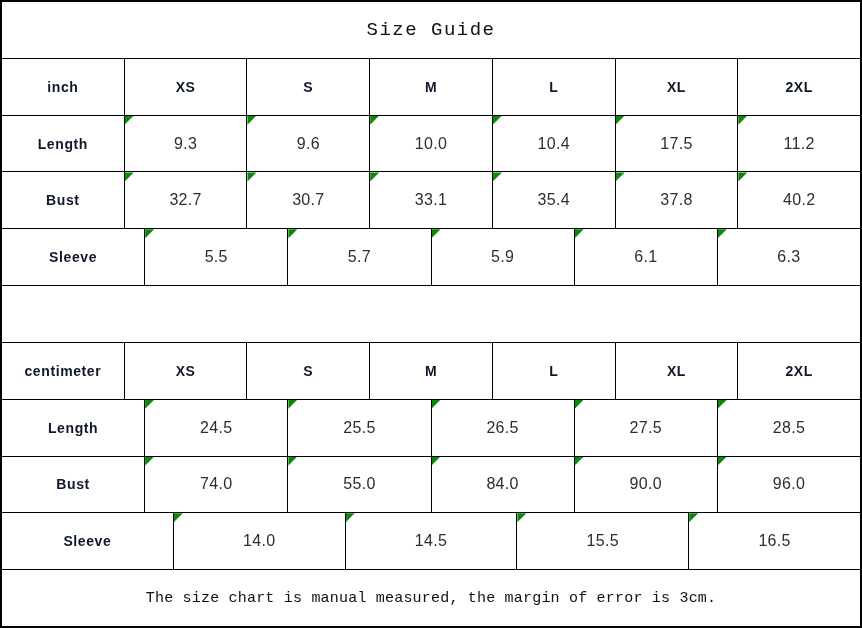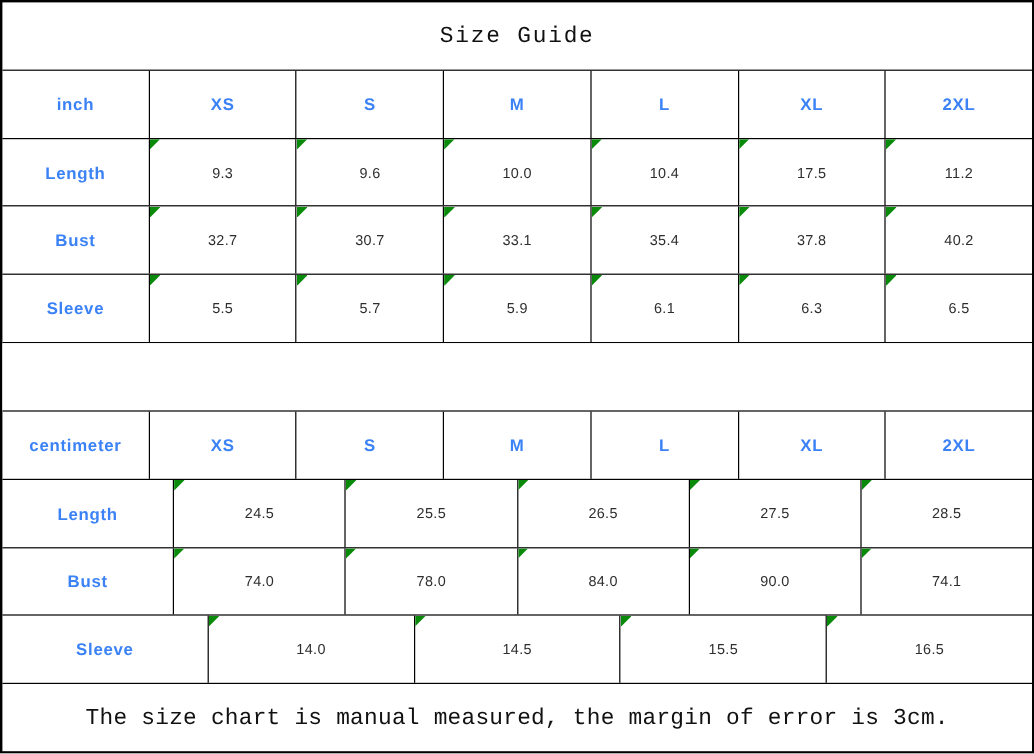--- a/index.html
+++ b/index.html
@@ -26,40 +26,40 @@
     flex: 1 1 0;
     border-right: 1px solid #000;
     display: flex; align-items: center; justify-content: center;
     position: relative;
     overflow: hidden;
   }
   .cell:last-child { border-right: none; }
   .head-cell, .label-cell {
     font-weight: bold;
     font-size: 14px;
-    color: #3b82f6;
+    color: #0f172a;
     letter-spacing: 0.6px;
   }
   .data-cell {
-    font-size: 12px;
+    font-size: 16px;
     color: #2e2e2e;
     letter-spacing: 0.3px;
   }
   .tri {
     position: absolute; top: 0; left: 0;
     width: 9px; height: 9px;
     clip-path: polygon(0 0, 100% 0, 0 100%);
   }
   .title-row, .footer-row {
     align-items: center; justify-content: center;
     font-family: "Liberation Mono", "DejaVu Sans Mono", monospace;
     color: #111;
   }
   .title-row { font-size: 19px; letter-spacing: 1.5px; }
-  .footer-row { font-size: 19px; letter-spacing: 0.2px; }
+  .footer-row { font-size: 15px; letter-spacing: 0.2px; }
   .spacer-row { background: #fff; }
 </style>
 </head>
 <body>
 
 <div class="sheet">
 
   <div class="row title-row">
     <span>Size Guide</span>
   </div>
@@ -145,24 +145,20 @@
         <span>5.9</span>
       </div>
     <div class="cell data-cell">
         <span class="tri" style="background: rgb(10, 138, 10);"></span>
         <span>6.1</span>
       </div>
     <div class="cell data-cell">
         <span class="tri" style="background: rgb(10, 138, 10);"></span>
         <span>6.3</span>
       </div>
-    <div class="cell data-cell">
-        <span class="tri" style="background: rgb(10, 138, 10);"></span>
-        <span>6.5</span>
-      </div>
   </div>
 
   <div class="row spacer-row"></div>
 
   <div class="row">
     <div class="cell head-cell">centimeter</div>
     <div class="cell head-cell">XS</div>
     <div class="cell head-cell">S</div>
     <div class="cell head-cell">M</div>
     <div class="cell head-cell">L</div>
@@ -195,33 +191,33 @@
   </div>
 
   <div class="row">
     <div class="cell label-cell">Bust</div>
     <div class="cell data-cell">
         <span class="tri" style="background: rgb(10, 138, 10);"></span>
         <span>74.0</span>
       </div>
     <div class="cell data-cell">
         <span class="tri" style="background: rgb(10, 138, 10);"></span>
-        <span>78.0</span>
+        <span>55.0</span>
       </div>
     <div class="cell data-cell">
         <span class="tri" style="background: rgb(10, 138, 10);"></span>
         <span>84.0</span>
       </div>
     <div class="cell data-cell">
         <span class="tri" style="background: rgb(10, 138, 10);"></span>
         <span>90.0</span>
       </div>
     <div class="cell data-cell">
         <span class="tri" style="background: rgb(10, 138, 10);"></span>
-        <span>74.1</span>
+        <span>96.0</span>
       </div>
   </div>
 
   <div class="row">
     <div class="cell label-cell">Sleeve</div>
     <div class="cell data-cell">
         <span class="tri" style="background: rgb(10, 138, 10);"></span>
         <span>14.0</span>
       </div>
     <div class="cell data-cell">

